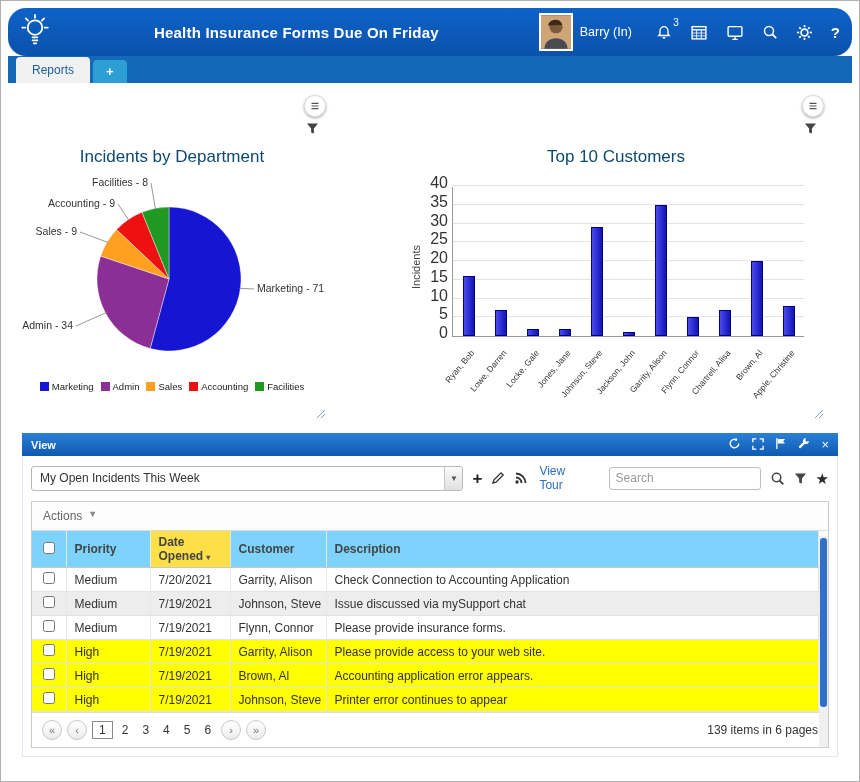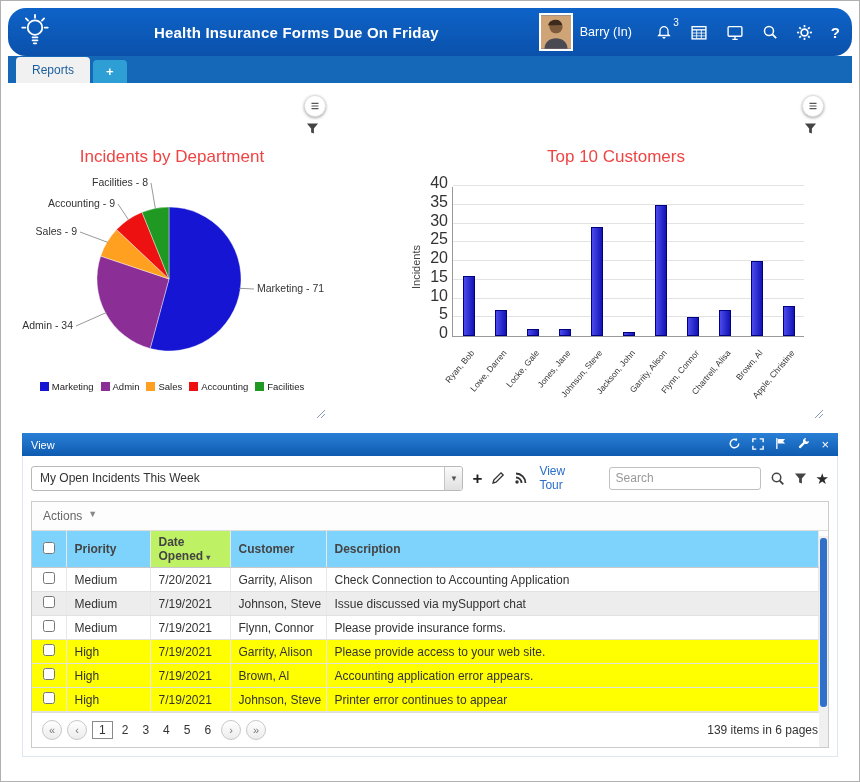--- a/index.html
+++ b/index.html
@@ -39,21 +39,21 @@
   .chart-panel { position: relative; height: 336px; }
   .pie-panel { width: 312px; }
   .bar-panel { width: 420px; }
   .panel-menu {
     position: absolute; top: 6px; right: 2px; width: 22px; height: 22px;
     border-radius: 50%; background: #fff; border: 1px solid #e0e0e0;
     box-shadow: 0 1px 3px rgba(0,0,0,.35);
     display: flex; align-items: center; justify-content: center;
   }
   .panel-filter { position: absolute; top: 32px; right: 9px; }
-  .chart-title { text-align: center; color: #ef4444; font-size: 17px; margin-top: 58px; font-weight: normal; }
+  .chart-title { text-align: center; color: #0c4a6e; font-size: 17px; margin-top: 58px; font-weight: normal; }
   #pie-svg { display: block; margin: 4px auto 0; }
   .legend { display: flex; justify-content: center; gap: 7px; margin-top: 10px; font-size: 9.5px; color: #222; }
   .lg-item { display: flex; align-items: center; gap: 3px; white-space: nowrap; }
   .lg-swatch { width: 9px; height: 9px; display: inline-block; }
   .resize-handle { position: absolute; right: 2px; bottom: 2px; }
   
   .bar-wrap { position: relative; height: 240px; margin-top: 14px; }
   .y-axis-label { position: absolute; left: -12px; top: 80px; transform: rotate(-90deg); font-size: 11px; color: #444; }
   .bar-plot {
     position: absolute; left: 46px; top: 6px; width: 352px; height: 150px;
@@ -70,21 +70,21 @@
   .xlab-box span {
     display: inline-block; transform: rotate(-50deg); transform-origin: 100% 0;
     font-size: 8.5px; color: #333; white-space: nowrap;
   }
   
   .view-panel { margin: 8px 14px 0; }
   .view-header {
     height: 23px; background: linear-gradient(#2a80d6, #0e5ab1);
     color: #fff; display: flex; align-items: center; padding: 0 9px;
   }
-  .view-title { font-size: 11px; font-weight: normal; }
+  .view-title { font-size: 11px; font-weight: bold; }
   .vh-icons { margin-left: auto; display: flex; gap: 11px; align-items: center; }
   .vh-icons .uicon { color: #fff; font-size: 13px; line-height: 1; }
   .view-body { background: #fff; border: 1px solid #dfe7f0; border-top: none; padding: 8px 8px 8px; }
   .toolbar { display: flex; align-items: center; gap: 9px; }
   .view-select {
     width: 442px; height: 25px; border: 1px solid #b9b9b9; border-radius: 3px;
     display: flex; align-items: center; background: #fff;
   }
   .view-select .sel-text { flex: 1; font-size: 12px; color: #333; padding-left: 8px; }
   .sel-btn {
@@ -108,21 +108,21 @@
     padding: 7px 11px; font-size: 12px; color: #666; background: #fdfdfd;
     border-bottom: 1px solid #ddd; display: flex; align-items: flex-start; gap: 6px;
   }
   .actions-caret { font-size: 9px; color: #888; }
   table { border-collapse: collapse; width: calc(100% - 9px); font-size: 12px; color: #333; table-layout: fixed; }
   th, td {
     border-right: 1px solid #e8e8e8; border-bottom: 1px solid #e2e2e2;
     padding: 4px 8px; text-align: left; overflow: hidden; white-space: nowrap;
   }
   th { font-weight: bold; color: #444; background: #7dd3fc; border-bottom: 1px solid #c9c9c9; vertical-align: middle; white-space: normal; }
-  th.sorted { background: #bef264; margin-top: 39px; }
+  th.sorted { background: #fde047; margin-top: 39px; }
   .sort-arrow { font-size: 8px; color: #555; margin-left: 3px; }
   .col-cb { width: 34px; } .col-pri { width: 84px; } .col-date { width: 80px; } .col-cust { width: 96px; }
   .cb-cell { text-align: center; }
   input[type=checkbox] { width: 12px; height: 12px; }
   tr.row-red td { color: #fff; }
   .scrollbar { position: absolute; top: 34px; bottom: 0; right: 0; width: 9px; background: #f0f0f0; }
   .scroll-thumb { position: absolute; top: 2px; left: 1px; width: 7px; height: 80%; background: #3070c8; border-radius: 3px; }
   
   .pager { display: flex; align-items: center; gap: 5px; padding: 7px 10px; border-top: 1px solid #ddd; font-size: 12px; color: #333; }
   .pg-btn {

